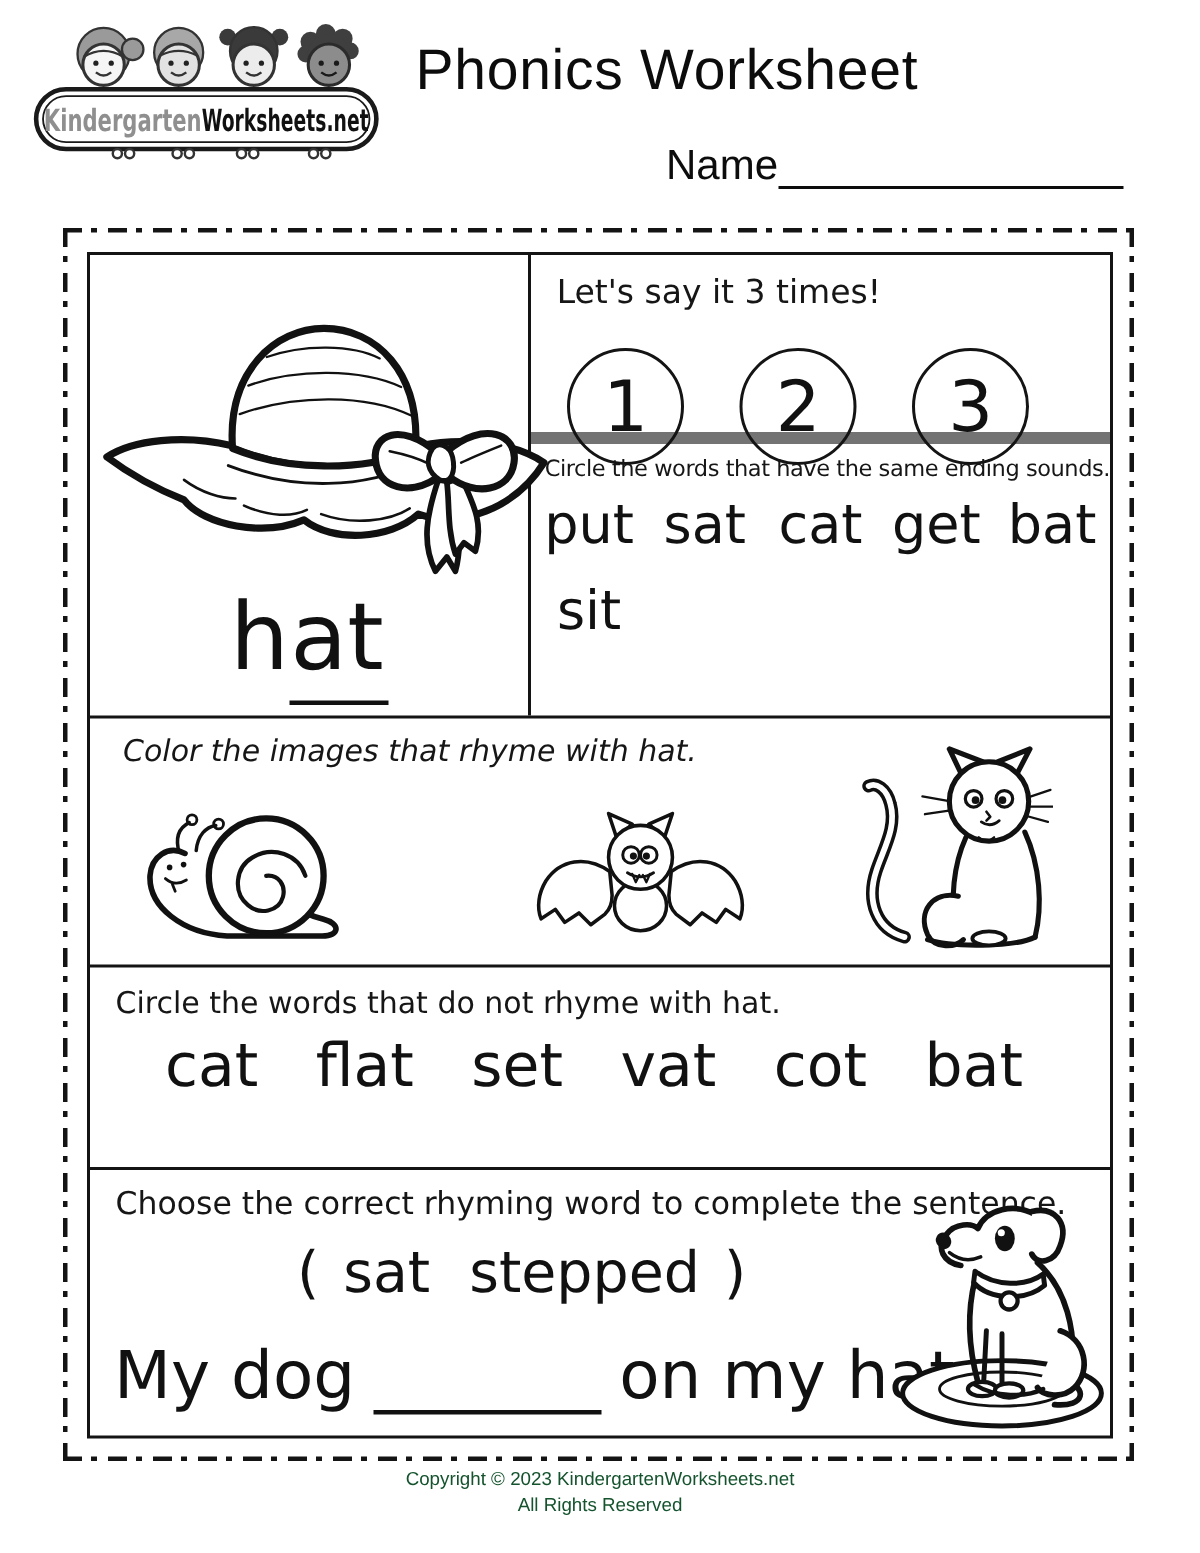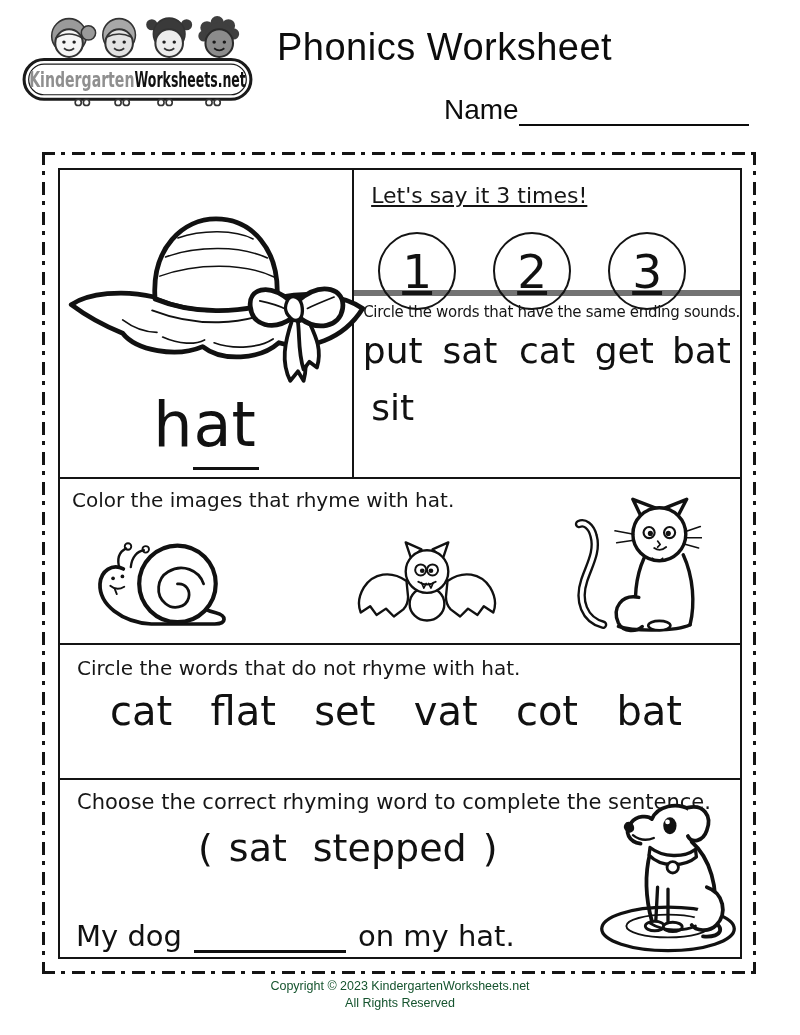--- a/index.html
+++ b/index.html
@@ -23,56 +23,56 @@
     background:repeating-linear-gradient(to right,#141414 0 13px,transparent 13px 19px,#141414 19px 23px,transparent 23px 30px); }
   .dash-v { position:absolute; width:3px; top:0; bottom:0;
     background:repeating-linear-gradient(to bottom,#141414 0 13px,transparent 13px 19px,#141414 19px 23px,transparent 23px 30px); }
   .dash-top{top:0;} .dash-bottom{bottom:0;} .dash-left{left:0;} .dash-right{right:0;}
   
   .sheet-table { position:absolute; left:58px; top:168px; width:684px; height:791px;
     border:2px solid #141414; display:flex; flex-direction:column; background:#fff; }
   .row-top { height:309px; display:flex; border-bottom:2px solid #141414; }
   .cell-hat { width:312px; border-right:2px solid #141414; position:relative; }
   .col-right { flex:1; display:flex; flex-direction:column; }
-  .cell-say { height:126px; border-bottom:6px solid #737373; position:relative;text-decoration:underline; }
+  .cell-say { height:126px; border-bottom:8px solid #737373; position:relative; }
   .cell-ending { flex:1; position:relative; }
   .row-images { height:166px; border-bottom:2px solid #141414; position:relative; }
   .row-notrhyme { height:135px; border-bottom:2px solid #141414; position:relative; }
   .row-sentence { flex:1; position:relative; }
   
   .hat-svg { position:absolute; left:3px; top:28px; width:306px; height:200px; }
   .focus-word { position:absolute; top:218px; width:100%; text-align:center;
     font-size:62px; color:#111; }
   .focus-word .ul { border-bottom:3.5px solid #111; padding:0 3px 6px 1px; }
   
   .instr { font-size:20px; color:#161616; white-space:nowrap; }
   .instr-say { padding:13px 0 0 17px; font-size:22px; }
   .circles { display:flex; gap:37px; margin:24px 0 0 24px; }
   .num-circle { width:78px; height:78px; border:2px solid #141414; border-radius:50%;
     display:flex; align-items:center; justify-content:center; font-size:47px; color:#111; }
   
   .instr-ending { padding:7px 0 0 9px; font-size:15px; letter-spacing:-0.3px; }
   .word-grid { display:grid; grid-template-columns:1fr 1fr 1fr 1fr 1fr; margin-top:1px; }
   .word-grid span { text-align:center; font-size:36px; color:#111; line-height:57px; }
   
-  .instr-images { padding:9px 0 0 12px; }
+  .instr-images { padding:9px 0 0 22px;font-style:italic; }
   .snail-svg { position:absolute; left:24px; bottom:5px; width:158px; height:112px; }
   .bat-svg { position:absolute; left:296px; bottom:12px; width:142px; height:100px; }
   .cat-svg { position:absolute; right:38px; bottom:4px; width:128px; height:148px; }
   
   .instr-notrhyme { padding:11px 0 0 17px; }
   .notrhyme-row { display:flex; justify-content:space-between; padding:8px 58px 0 50px;
     font-size:40px; color:#111; }
   
   .instr-sentence { padding:10px 0 0 17px; font-size:21px; }
   .choices { margin:12px 0 0 138px; font-size:38px; color:#111; white-space:nowrap; }
   .choices .c1 { margin:0 26px 0 16px; }
   .choices .cp { margin-left:16px; }
-  .sentence-line { position:absolute; left:16px; bottom:4px; display:flex;
-    align-items:flex-end; font-size:29px; color:#111; white-space:nowrap; }
+  .sentence-line { position:absolute; left:16px; bottom:14px; display:flex;
+    align-items:flex-end; font-size:44px; color:#111; white-space:nowrap; }
   .blank { width:152px; border-bottom:3.5px solid #111; height:44px; margin:0 12px; }
   .dog-svg { position:absolute; right:1px; bottom:2px; width:142px; height:164px; }
   
   .footer { position:absolute; left:0; width:100%; text-align:center; color:#14532d;
     font-family:"Liberation Sans",sans-serif; font-size:12.5px; }
   .footer-1 { top:979px; } .footer-2 { top:996px; }
   svg { display:block; }
 </style>
 </head>
 <body>

